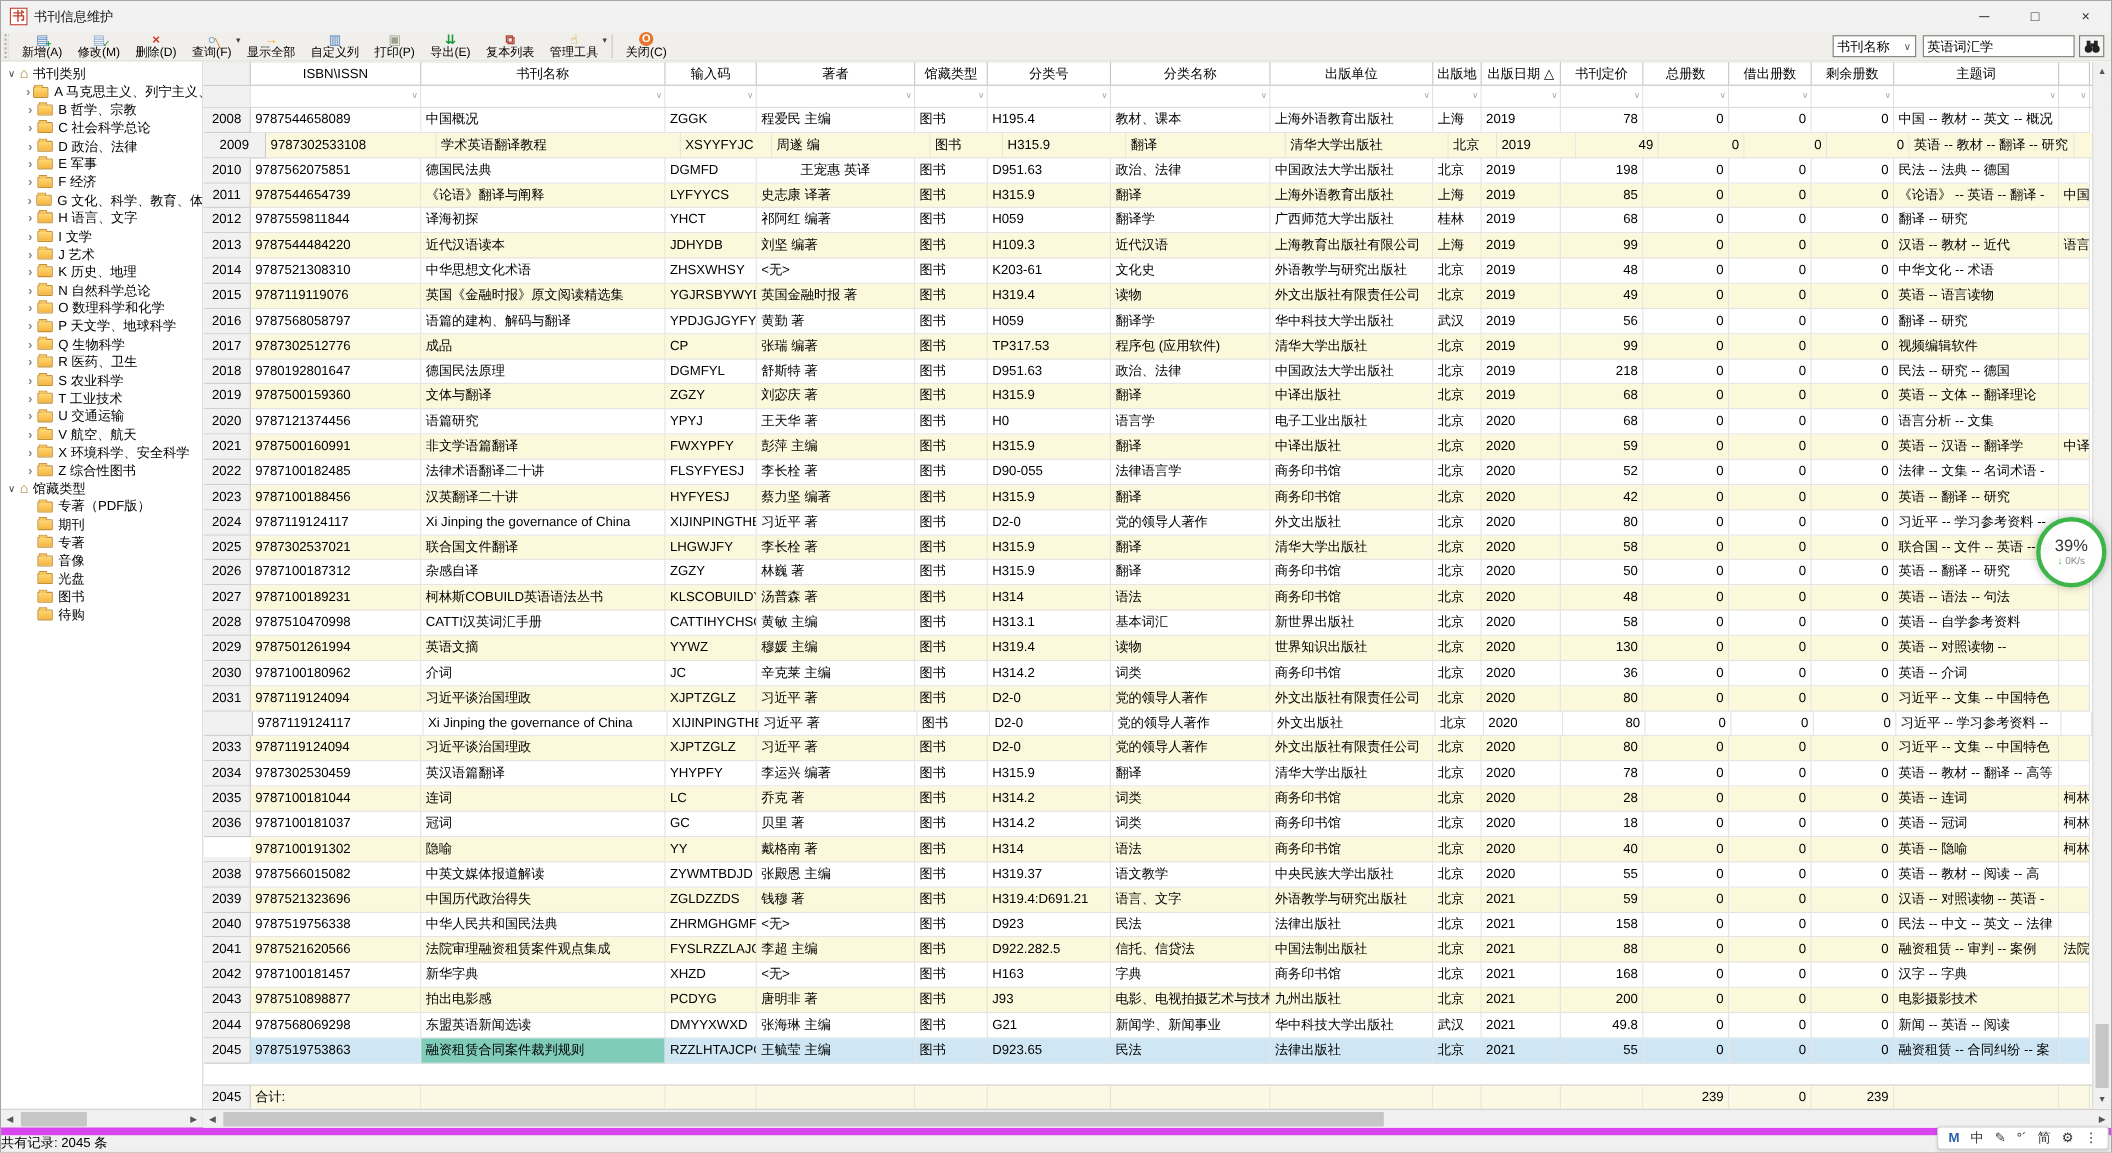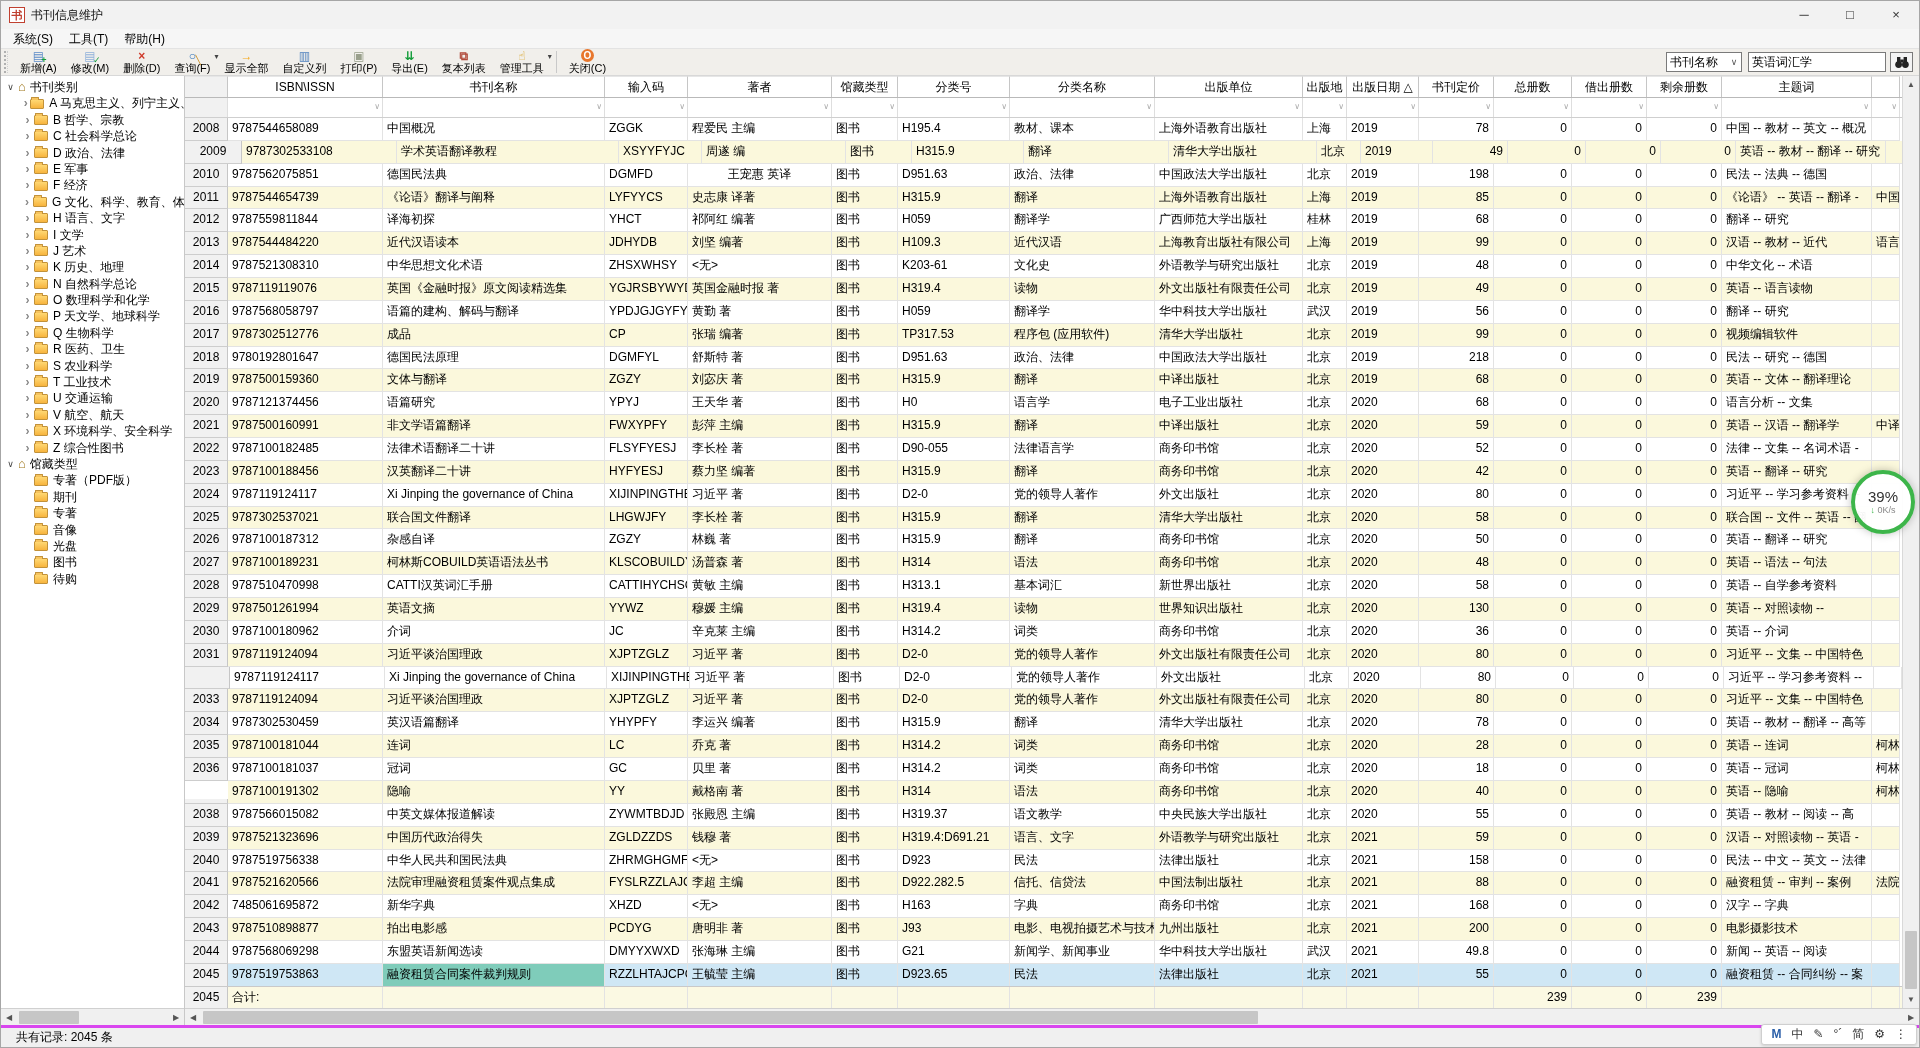--- a/index.html
+++ b/index.html
@@ -80,21 +80,21 @@
   .gtotals { height:22px; display:flex; border-top:1px solid #c9c9c9; background:#fbf9e3; padding-right:17px; flex-shrink:0; }
   .tcell { border-right:1px solid #e3e3e3; line-height:21px; padding:0 4px; white-space:nowrap; overflow:hidden; flex-shrink:0; background:#fbf9e3; }
   .tcell.rownum { background:#f1f1f1; border-right:1px solid #c6c6c6; text-align:center; padding:0; }
 
   .vscroll { position:absolute; top:0; right:0; bottom:17px; width:17px; background:#f0f0f0; border-left:1px solid #d9d9d9; }
   .vs-btn { height:17px; line-height:17px; width:100%; text-align:center; font-size:8px; color:#555; }
   .vs-btn.bottom { position:absolute; bottom:0; }
   .vs-thumb { position:absolute; bottom:19px; left:2px; right:2px; height:58px; background:#c6c6c6; border-radius:1px; }
 
   
-  .statusbar { height:22px; background:#f0f0f0; border-top:3px solid #d946ef; display:flex; align-items:center; padding-left:15px; flex-shrink:0; }
+  .statusbar { height:22px; background:#f0f0f0; border-top:7px solid #d946ef; display:flex; align-items:center; padding-left:0; flex-shrink:0; }
 
   
   .dl-badge { position:fixed; left:1851px; top:470px; width:64px; height:64px; border-radius:50%; border:4px solid #3db54a; background:rgba(255,255,255,0.95); box-shadow:0 0 8px rgba(0,0,0,0.25); display:flex; flex-direction:column; align-items:center; justify-content:center; z-index:50; }
   .dl-pct { font-size:15px; color:#333; line-height:16px; }
   .dl-speed { font-size:9px; color:#888; line-height:11px; }
   .dl-speed .arr { color:#3db54a; }
 
   
   .ime-bar { position:fixed; right:3px; bottom:3px; height:21px; background:#fff; border:1px solid #cfcfcf; border-radius:3px; display:flex; align-items:center; padding:0 9px; gap:10px; z-index:60; box-shadow:0 1px 3px rgba(0,0,0,0.15); }
   .ime-item { font-size:12px; color:#333; line-height:21px; }
@@ -108,25 +108,20 @@
   <div class="titlebar">
     <span class="app-icon">书</span>
     <span class="title-text">书刊信息维护</span>
     <div class="winbtns">
       <div class="winbtn">─</div>
       <div class="winbtn">□</div>
       <div class="winbtn">×</div>
     </div>
   </div>
 
-  <div class="menubar">
-      <span class="menu-item">系统(S)</span>
-      <span class="menu-item">工具(T)</span>
-      <span class="menu-item">帮助(H)</span>
-    </div>
 
   <div class="toolbar">
     <div class="gripper"></div>
     <div class="tb-btns">
         <div class="tb-btn">
           <span class="tb-ic" style="color: rgb(91, 138, 198);">▤</span>
           <span class="tb-ov" style="color: rgb(20, 156, 58);">+</span>
           <span class="tb-lb">新增(A)</span>
         </div>
         <div class="tb-btn">
@@ -1075,21 +1070,21 @@
             <div class="gcell c10 al-left" style="width: 72px;">2021</div>
             <div class="gcell c11 al-right" style="width: 75px;">88</div>
             <div class="gcell c12 al-right" style="width: 78px;">0</div>
             <div class="gcell c13 al-right" style="width: 75px;">0</div>
             <div class="gcell c14 al-right" style="width: 75px;">0</div>
             <div class="gcell c15 al-left" style="width: 150px;">融资租赁 -- 审判 -- 案例</div>
             <div class="gcell c16 al-left" style="width: 28px;">法院</div>
           </div>
           <div class="grow">
             <div class="gcell c0 al-center rownum" style="width: 43px;">2042</div>
-            <div class="gcell c1 al-left" style="width: 155px;">7485061695872</div>
+            <div class="gcell c1 al-left" style="width: 155px;">9787100181457</div>
             <div class="gcell c2 al-left" style="width: 222px;">新华字典</div>
             <div class="gcell c3 al-left" style="width: 83px;">XHZD</div>
             <div class="gcell c4 al-left" style="width: 144px;">&lt;无&gt;</div>
             <div class="gcell c5 al-left" style="width: 66px;">图书</div>
             <div class="gcell c6 al-left" style="width: 112px;">H163</div>
             <div class="gcell c7 al-left" style="width: 145px;">字典</div>
             <div class="gcell c8 al-left" style="width: 148px;">商务印书馆</div>
             <div class="gcell c9 al-left" style="width: 44px;">北京</div>
             <div class="gcell c10 al-left" style="width: 72px;">2021</div>
             <div class="gcell c11 al-right" style="width: 75px;">168</div>

